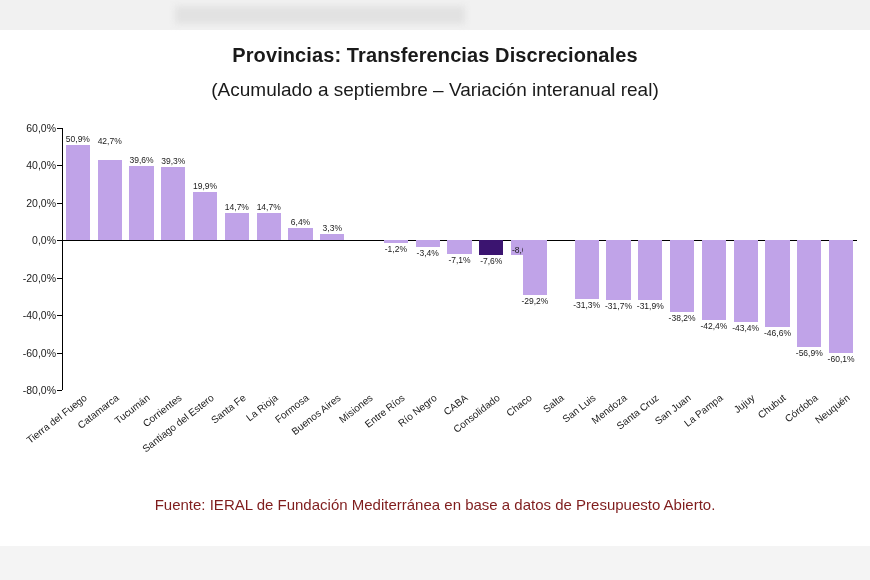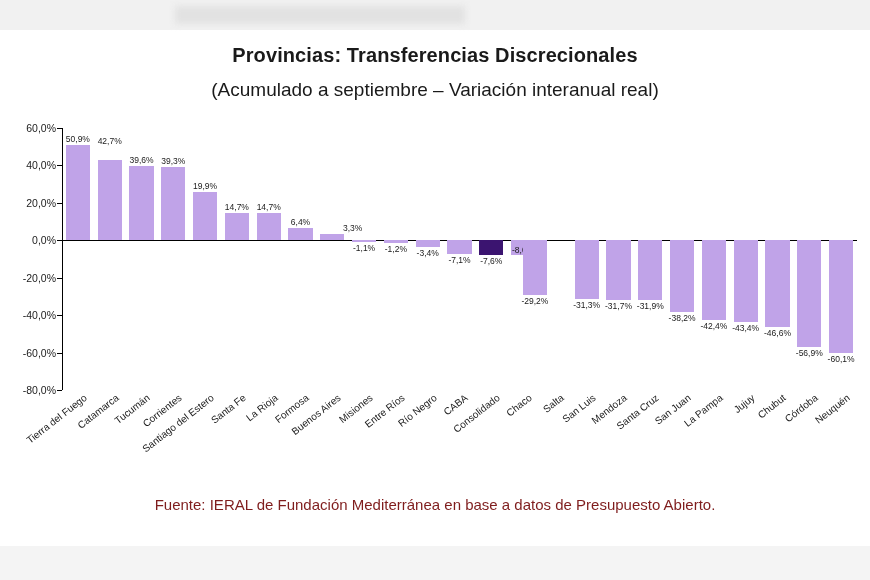--- a/index.html
+++ b/index.html
@@ -214,25 +214,21 @@
         <div class="bar-slot" style="left: 190.8px; width: 31.8px;">
           <div class="bar" style="height: 27.51px; top: 84.7757px;"></div>
           <div class="bar-label" style="top: 73.7757px;">14,7%</div>
         </div>
         <div class="bar-slot" style="left: 222.6px; width: 31.8px;">
           <div class="bar" style="height: 11.9771px; top: 100.309px;"></div>
           <div class="bar-label" style="top: 89.3086px;">6,4%</div>
         </div>
         <div class="bar-slot" style="left: 254.4px; width: 31.8px;">
           <div class="bar" style="height: 6.17571px; top: 106.11px;"></div>
-          <div class="bar-label" style="top: 95.11px; text-align: right;">3,3%</div>
-        </div>
-        <div class="bar-slot" style="left: 286.2px; width: 31.8px;">
-          <div class="bar" style="height: 2.05857px; top: 112.286px;"></div>
-          <div class="bar-label" style="top: 115.344px;">-1,1%</div>
+          <div class="bar-label" style="top: 95.11px;">3,3%</div>
         </div>
         <div class="bar-slot" style="left: 318px; width: 31.8px;">
           <div class="bar" style="height: 2.24571px; top: 112.286px;"></div>
           <div class="bar-label" style="top: 115.531px;">-1,2%</div>
         </div>
         <div class="bar-slot" style="left: 349.8px; width: 31.8px;">
           <div class="bar" style="height: 6.36286px; top: 112.286px;"></div>
           <div class="bar-label" style="top: 119.649px;">-3,4%</div>
         </div>
         <div class="bar-slot" style="left: 381.6px; width: 31.8px;">

